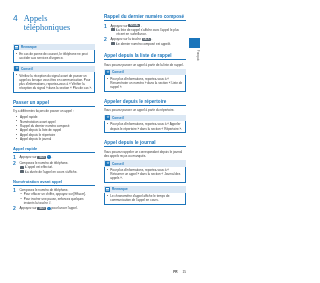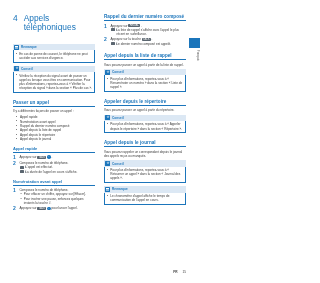--- a/index.html
+++ b/index.html
@@ -45,21 +45,21 @@
   .chapter {
     display: flex;
     gap: 6px;
     color: #1b75bb;
     font-size: 8.4px;
     line-height: 9.4px;
     font-weight: 400;
     margin-bottom: 11px;
   }
   .chapter-num { flex: 0 0 auto; }
-  .chapter-title { flex: 1 1 auto; }
+  .chapter-title { flex: 1 1 auto; font-family: Liberation Serif, serif; }
 
   
   .sec-h {
     color: #1b75bb;
     font-size: 4.6px;
     font-weight: 700;
     border-bottom: .7px solid #1b75bb;
     padding-bottom: 1.2px;
     margin-bottom: 2.4px;
     margin-top: 7px;

